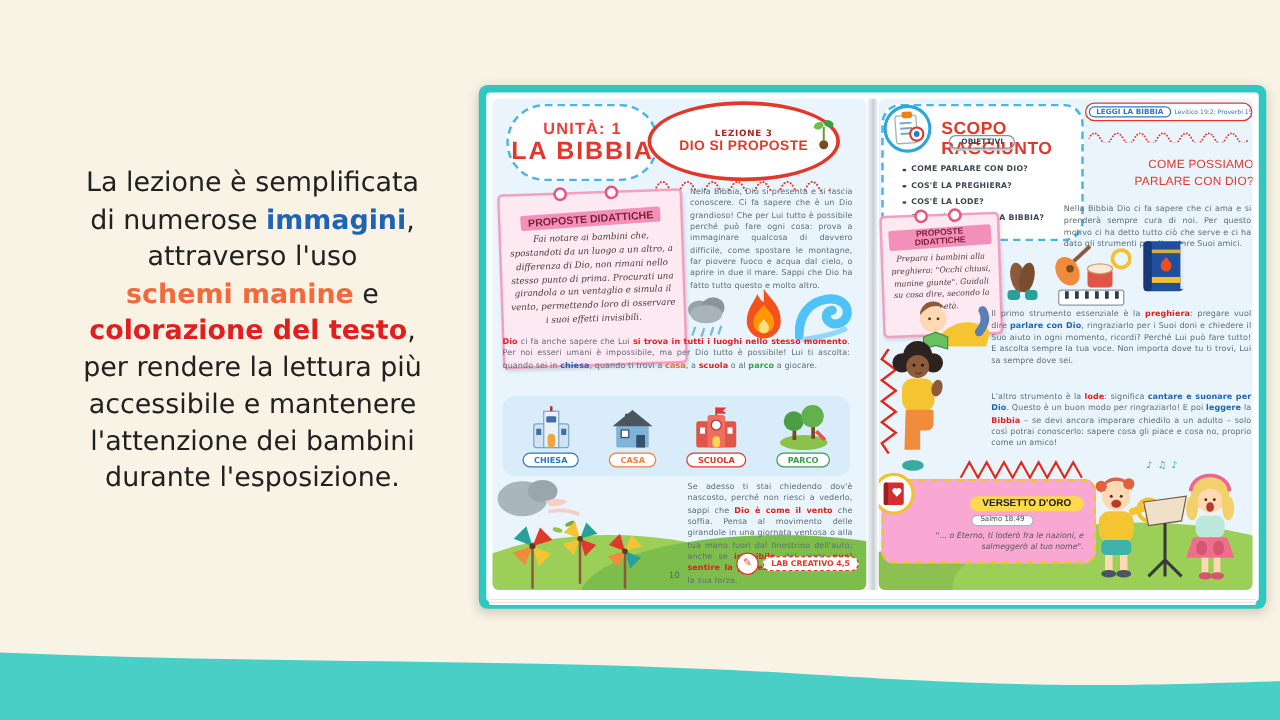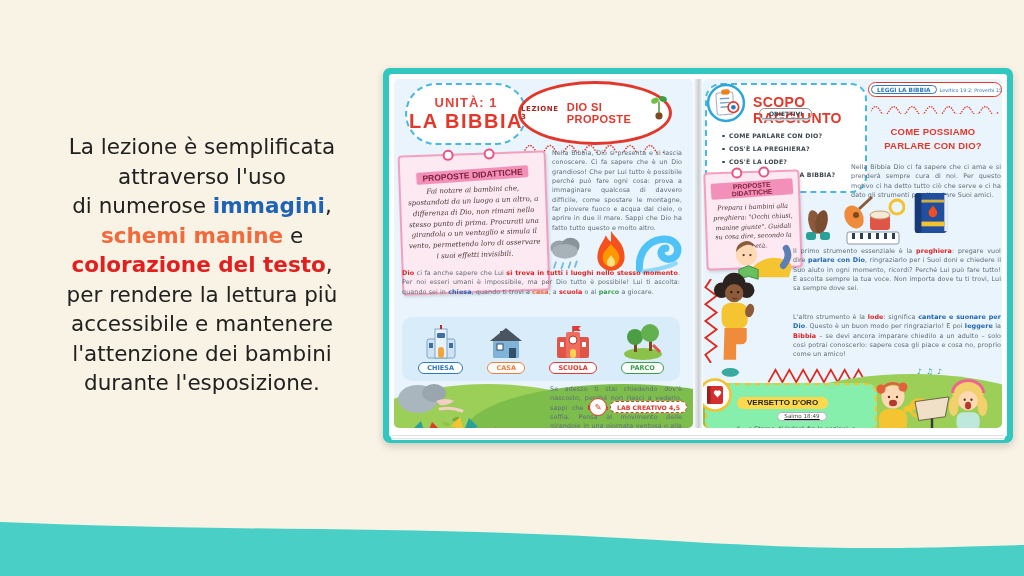--- a/index.html
+++ b/index.html
@@ -12,40 +12,40 @@
            font-size:21.5px;line-height:29.5px;color:#212121;}
   .c-blue{color:#1f63b5;font-weight:bold;}
   .c-orange{color:#f2693c;font-weight:bold;}
   .c-red{color:#e11f1f;font-weight:bold;}
   .c-green{color:#3a9e4d;font-weight:bold;}
 
   
   .wave{position:absolute;left:0;bottom:0;width:1024px;height:80px;display:block;}
 
   
-  .frame{position:absolute;left:383px;top:68px;width:630px;height:375px;background:#2fc7c0;
+  .frame{position:absolute;left:383px;top:68px;width:630px;height:419px;background:#2fc7c0;
          border-radius:7px;box-shadow:0 3px 9px rgba(0,0,0,.18);padding:6px;box-sizing:border-box;}
   .book{position:relative;width:100%;height:100%;background:#fff;border-radius:3px;
         display:flex;padding:5px 5px 9px 5px;box-sizing:border-box;}
   .page{position:relative;flex:1;background:#e9f4fc;border-radius:5px;overflow:hidden;}
   .spine{width:10px;background:linear-gradient(90deg,#fff 0%,#d4dade 45%,#c6cdd3 55%,#fff 100%);}
   .book-edge{position:absolute;left:8px;right:8px;bottom:3px;height:5px;border-radius:2px;
              background:repeating-linear-gradient(180deg,#e3e3e3 0 1px,#fff 1px 2.6px);}
 
   .body-text{position:absolute;font-size:6.4px;line-height:1.46;color:#5f6e7a;
              text-align:justify;letter-spacing:.08px;}
   .pagenum{position:absolute;font-size:7px;color:#55636e;}
 
   
   .cloud{position:absolute;background:#fff;border:2px dashed #49b8e0;border-radius:32px;
          display:flex;flex-direction:column;align-items:center;justify-content:center;}
   .unit-kicker{font-family:"Liberation Sans",sans-serif;font-weight:bold;font-size:13px;color:#e8403a;letter-spacing:1px;}
   .unit-title{font-family:"Liberation Sans",sans-serif;font-weight:bold;font-size:20px;color:#e2382c;letter-spacing:1.5px;}
   .oval{position:absolute;background:#fff;border:3px solid #e2382c;border-radius:50%;
-        display:flex;flex-direction:row;align-items:center;justify-content:center;}
+        display:flex;flex-direction:column;align-items:center;justify-content:center;}
   .lesson-kicker{font-size:7px;font-weight:bold;color:#a8271f;letter-spacing:.6px;}
   .lesson-title{font-family:"Liberation Sans",sans-serif;font-size:11px;font-weight:bold;color:#e2382c;letter-spacing:.4px;}
   .scallop{position:absolute;height:12px;}
 
   
   .note{position:absolute;background:#fde9f1;border:2px solid #f3a0c0;border-radius:4px;
         transform:rotate(-2deg);box-shadow:1px 2px 3px rgba(0,0,0,.12);padding:8px 5px 4px;box-sizing:border-box;text-align:center;}
   .pin{position:absolute;top:-6px;width:7px;height:7px;border:2px solid #e75480;border-radius:50%;background:#fff;}
   .note-title{display:inline-block;background:#f290ba;color:#7c1f35;font-weight:bold;
               padding:1px 6px;border-radius:2px;transform:rotate(-2deg);
@@ -71,25 +71,25 @@
   .objectives{position:absolute;left:14px;top:44px;margin:0;padding:0;list-style:none;}
   .objectives li{position:relative;padding-left:8px;font-size:6.2px;font-weight:bold;color:#3d4750;
                  line-height:2.1;letter-spacing:.2px;}
   .objectives li::before{content:"";position:absolute;left:1px;top:5.5px;width:2.6px;height:2.6px;
                  border-radius:50%;background:#3d4750;}
   .readbadge{position:absolute;height:15px;background:#fff;border:1.5px solid #e2382c;border-radius:9px;
              display:flex;align-items:center;gap:3px;padding:0 5px 0 2px;box-sizing:border-box;}
   .readbadge-main{border:1.3px solid #2e78c0;border-radius:8px;color:#2e78c0;font-weight:bold;
                   font-size:5.8px;padding:.5px 5px;white-space:nowrap;}
   .readbadge-ref{color:#2e78c0;font-size:4.9px;white-space:nowrap;}
-  .rtitle{position:absolute;text-align:center;font-family:"Liberation Sans",sans-serif;
-          font-size:9.5px;font-weight:bold;color:#e2382c;line-height:1.45;letter-spacing:.2px;}
-
-  .verse{position:absolute;background:#86efac;border:2px dashed #f2c230;border-radius:10px;
-         padding:5px 8px 4px 30px;box-sizing:border-box;text-align:left;text-decoration:underline;}
+  .rtitle{position:absolute;text-align:right;font-family:"Liberation Sans",sans-serif;
+          font-size:9.5px;font-weight:normal;color:#e2382c;line-height:1.45;letter-spacing:.2px;}
+
+  .verse{position:absolute;background:#f9a8d4;border:2px dashed #f2c230;border-radius:10px;
+         padding:5px 8px 4px 30px;box-sizing:border-box;text-align:right;}
   .verse-icon{position:absolute;left:-9px;top:-7px;}
   .verse-title{display:inline-block;background:#ffd94d;border-radius:8px;padding:1.5px 10px;
                font-family:"Liberation Sans",sans-serif;font-weight:bold;font-size:8px;color:#222;}
   .verse-ref{display:block;width:max-content;border:1px solid #aab4bc;border-radius:6px;background:#fff;
              font-size:5.6px;padding:.5px 6px;color:#444;margin:2.5px auto 3px;}
   .verse-quote{font-size:6.3px;font-style:italic;color:#555;line-height:1.5;}
 
   .lab{position:absolute;right:6px;bottom:12px;display:flex;align-items:center;gap:3px;}
   .lab-circle{width:16px;height:16px;border-radius:50%;border:1.8px solid #e2382c;background:#fff;
               display:flex;align-items:center;justify-content:center;font-size:8.5px;color:#e2382c;}
@@ -99,22 +99,22 @@
   .notes-glyphs{position:absolute;font-size:7.5px;color:#2aa198;letter-spacing:1px;}
   .hill{position:absolute;border-radius:50%;}
 </style>
 </head>
 <body>
 
 <div class="slide">
 
   <div class="caption">
     <div><span>La lezione è semplificata</span></div>
+    <div><span>di numerose </span><span class="c-blue">immagini</span><span>,</span></div>
     <div><span>attraverso l'uso</span></div>
-    <div><span>di numerose </span><span class="c-blue">immagini</span><span>,</span></div>
     <div><span class="c-orange">schemi manine</span><span> e</span></div>
     <div><span class="c-red">colorazione del testo</span><span>,</span></div>
     <div><span>per rendere la lettura più</span></div>
     <div><span>accessibile e mantenere</span></div>
     <div><span>l'attenzione dei bambini</span></div>
     <div><span>durante l'esposizione.</span></div>
   </div>
 
   <svg class="wave" viewBox="0 0 1024 80" preserveAspectRatio="none">
     <path d="M0,26 C240,36 430,30 640,43 S900,52 1024,49 L1024,80 L0,80 Z" fill="#49cfc6"></path>

